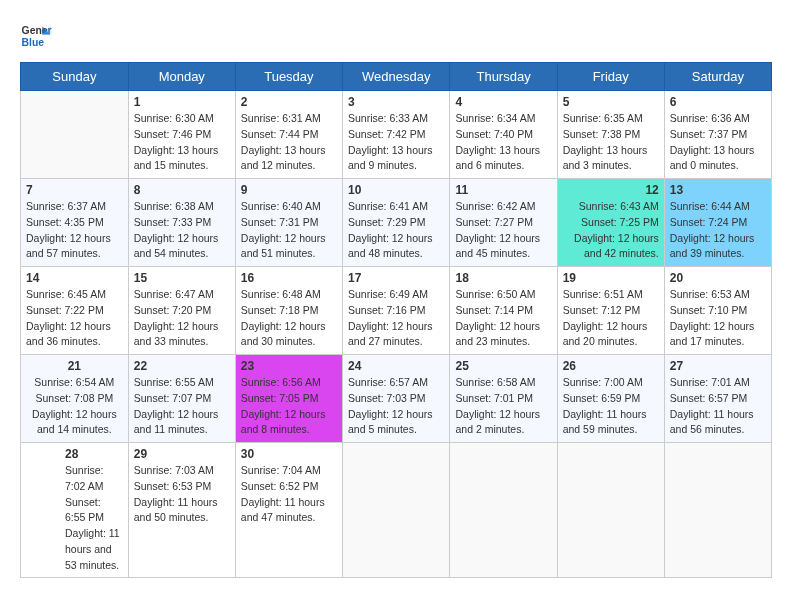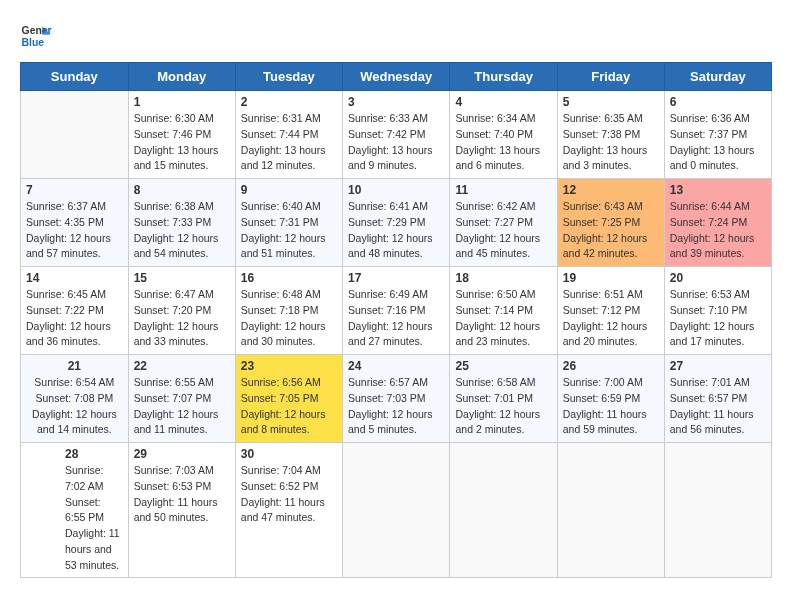--- a/index.html
+++ b/index.html
@@ -39,21 +39,21 @@
     }
     .calendar {
       width: 100%;
       border-collapse: collapse;
       border: 1px solid #ccc;
     }
     .calendar th {
       background-color: #2a6db5;
       color: #fff;
       font-size: 13px;
-      font-weight: bold;
+      font-weight: normal;
       padding: 6px 4px;
       text-align: center;
       border: 1px solid #1a5da5;
     }
     .calendar td {
       border: 1px solid #ccc;
       vertical-align: top;
       padding: 4px 5px;
       font-size: 10.5px;
       color: #333;
@@ -196,29 +196,29 @@
         </div>
       </td>
         <td style="background: rgb(245, 248, 255);">
         <span class="day-number">11</span>
         <div class="cell-content">
           <div>Sunrise: 6:42 AM</div>
           <div>Sunset: 7:27 PM</div>
           <div>Daylight: 12 hours and 45 minutes.</div>
         </div>
       </td>
-        <td style="background: #fdba74;">
+        <td style="background: #5eead4; text-align: right;">
         <span class="day-number">12</span>
         <div class="cell-content">
           <div>Sunrise: 6:43 AM</div>
           <div>Sunset: 7:25 PM</div>
           <div>Daylight: 12 hours and 42 minutes.</div>
         </div>
       </td>
-        <td style="background: #fca5a5;">
+        <td style="background: #7dd3fc;">
         <span class="day-number">13</span>
         <div class="cell-content">
           <div>Sunrise: 6:44 AM</div>
           <div>Sunset: 7:24 PM</div>
           <div>Daylight: 12 hours and 39 minutes.</div>
         </div>
       </td>
       </tr>
       <tr>
         <td style="background: rgb(255, 255, 255);">
@@ -288,21 +288,21 @@
         </div>
       </td>
         <td style="background: rgb(245, 248, 255);">
         <span class="day-number">22</span>
         <div class="cell-content">
           <div>Sunrise: 6:55 AM</div>
           <div>Sunset: 7:07 PM</div>
           <div>Daylight: 12 hours and 11 minutes.</div>
         </div>
       </td>
-        <td style="background: #fde047;">
+        <td style="background: #d946ef;">
         <span class="day-number">23</span>
         <div class="cell-content">
           <div>Sunrise: 6:56 AM</div>
           <div>Sunset: 7:05 PM</div>
           <div>Daylight: 12 hours and 8 minutes.</div>
         </div>
       </td>
         <td style="background: rgb(245, 248, 255); margin-top: 21px;">
         <span class="day-number">24</span>
         <div class="cell-content">

